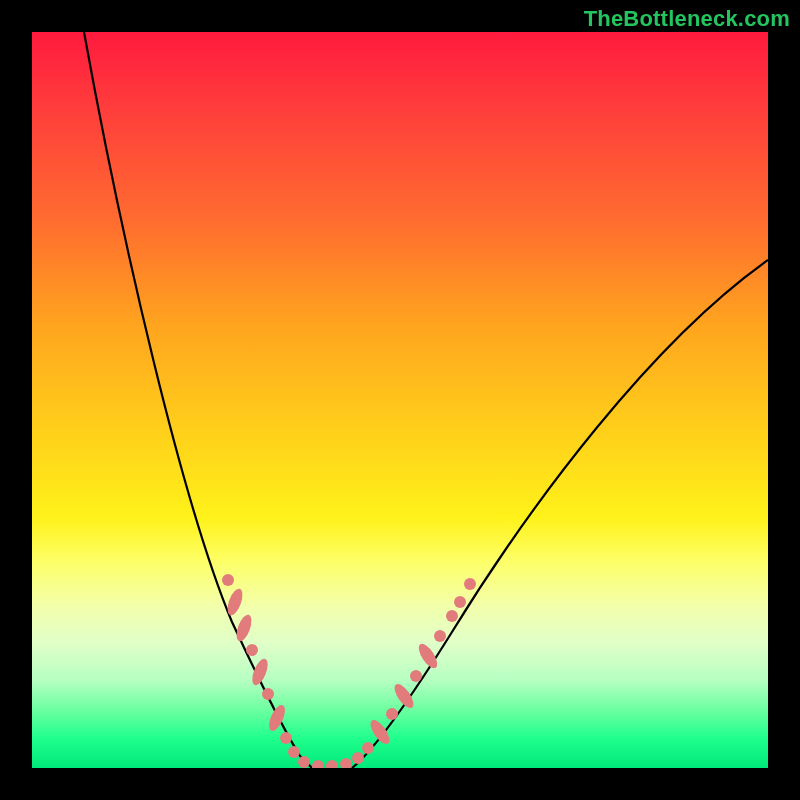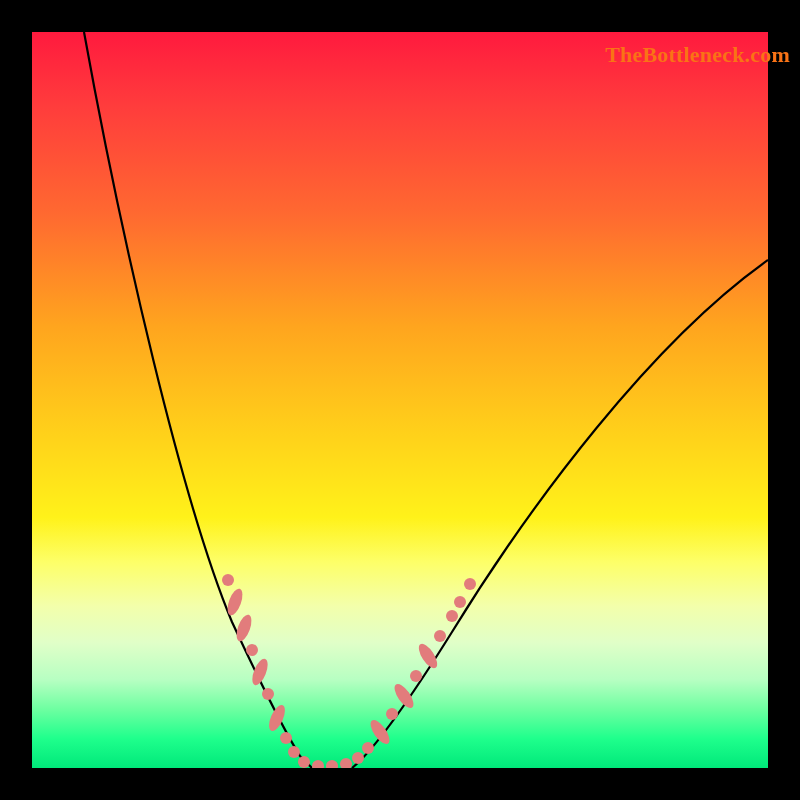--- a/index.html
+++ b/index.html
@@ -29,26 +29,25 @@
       #b7ffc2 88%,
       #6effa1 92%,
       #1fff8c 96%,
       #00e87a 100%
     );
   }
   .watermark {
     position: absolute;
     top: 6px;
     right: 10px;
-    font-family: Liberation Serif, serif;
+    font-family: Liberation Sans, sans-serif;
     font-size: 22px;
     font-weight: 600;
-    color: #f97316;
+    color: #22c55e;
     letter-spacing: 0.2px;
-    margin-top: 36px;
   }
   svg.curve {
     position: absolute;
     top: 0; left: 0;
     width: 736px; height: 736px;
   }
   .curve-path {
     fill: none;
     stroke: #000;
     stroke-width: 2.2;

